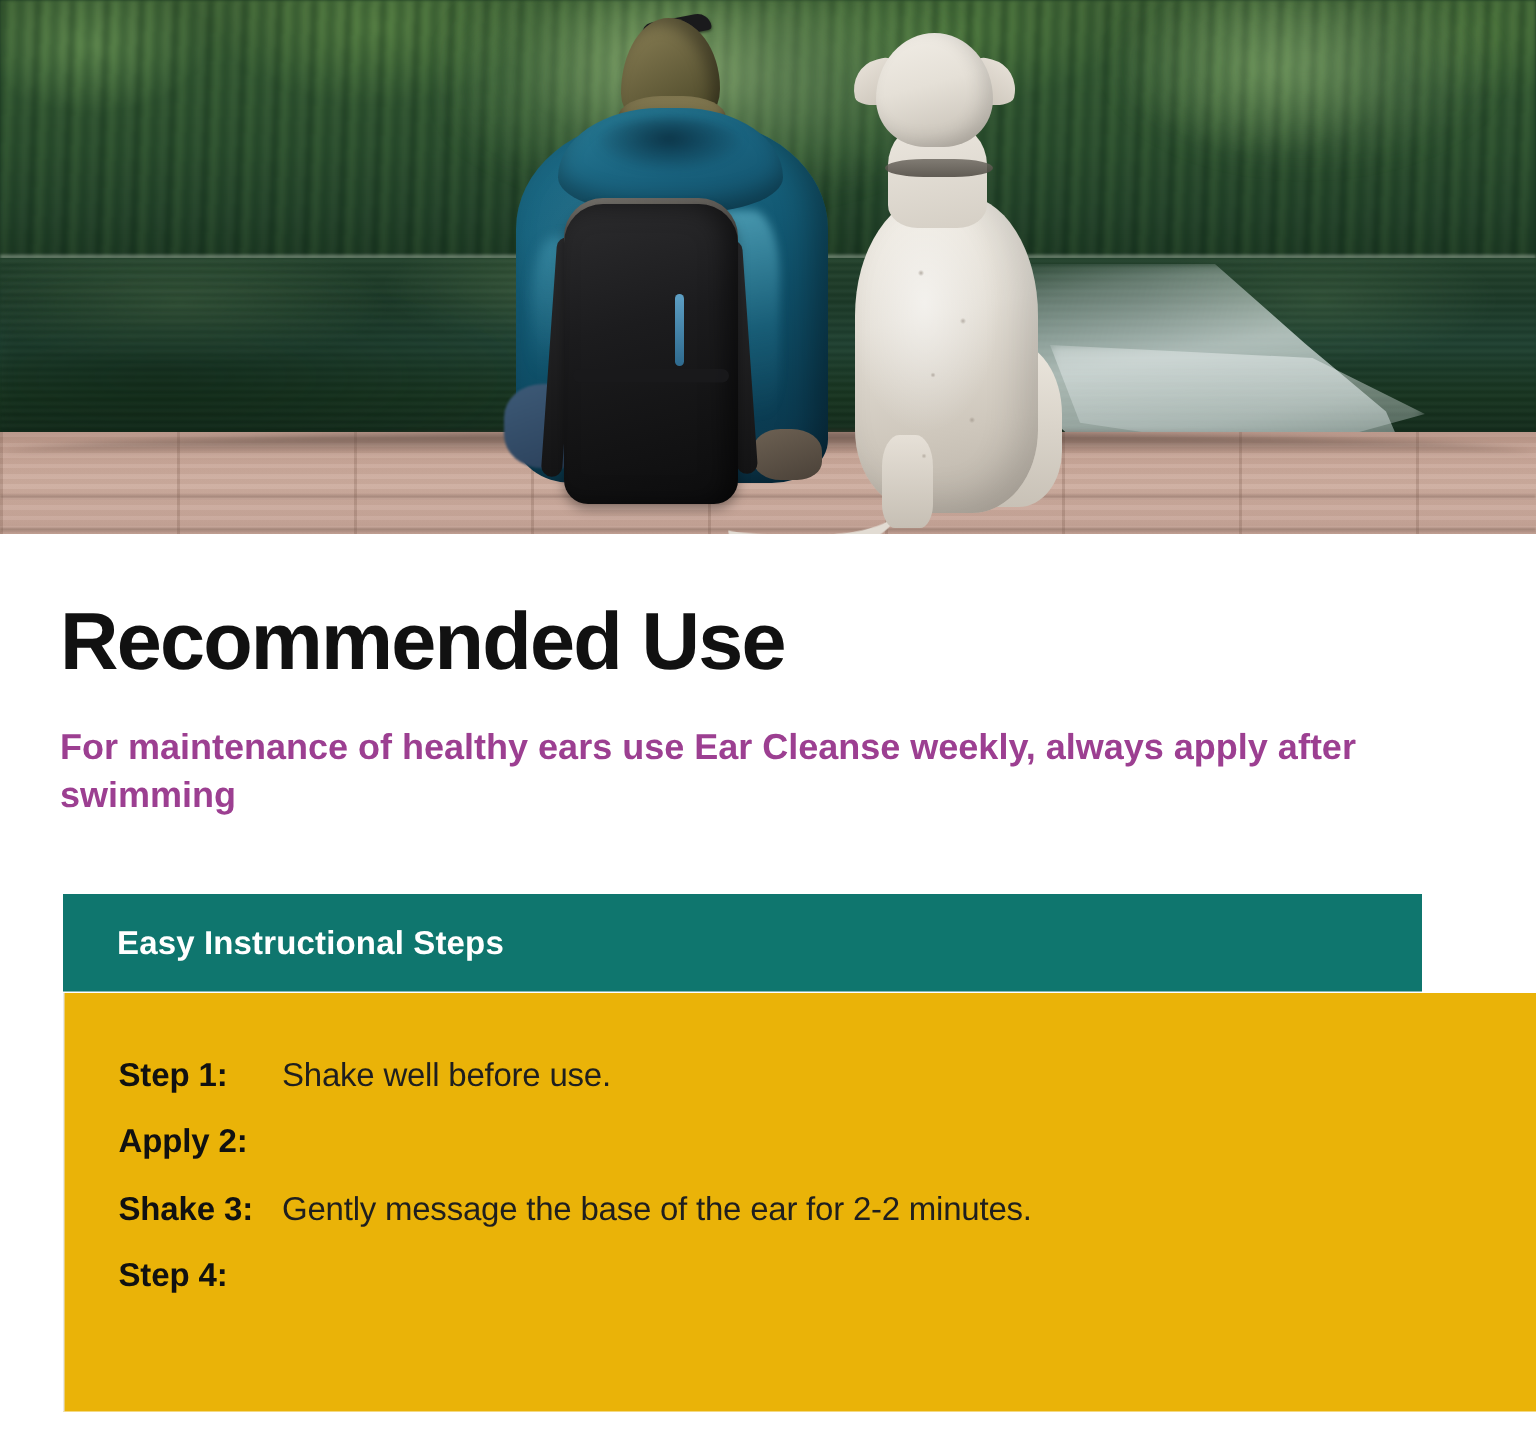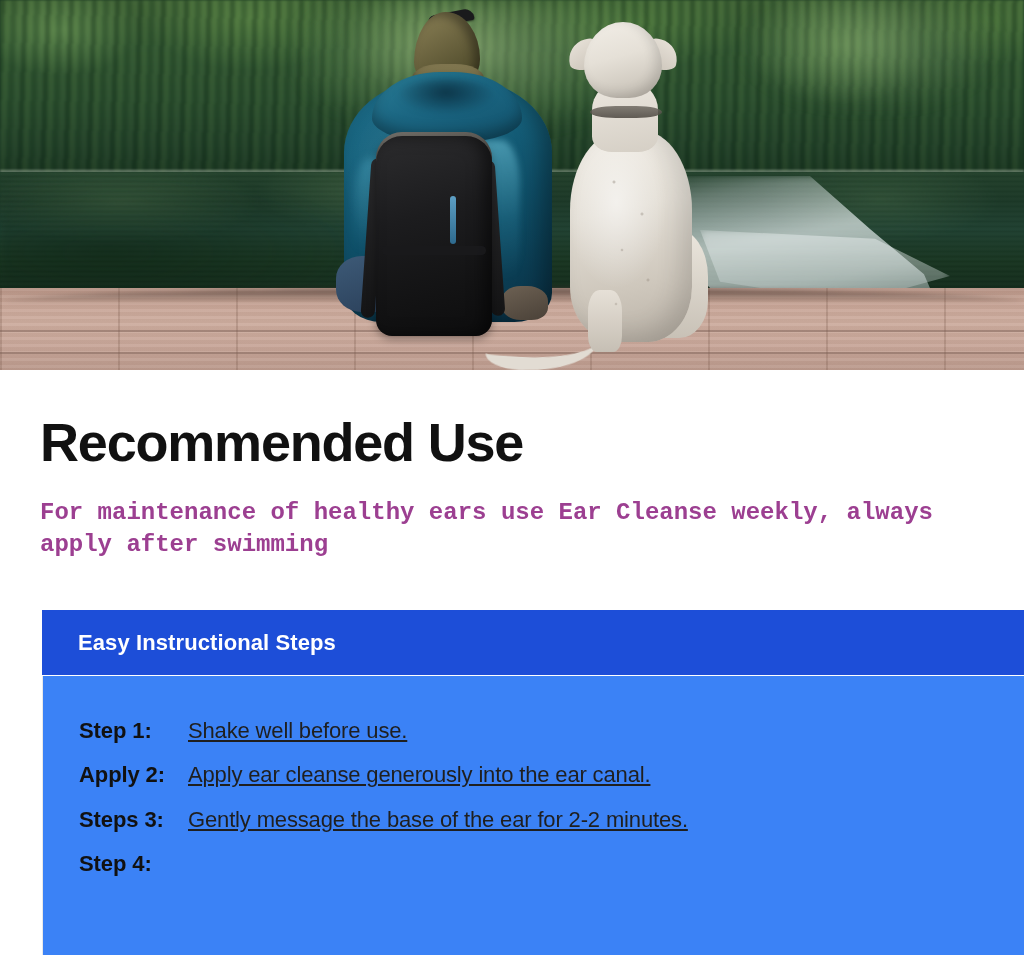--- a/index.html
+++ b/index.html
@@ -373,21 +373,21 @@
       radial-gradient(circle 3px at 12px 10px, rgba(120,108,96,.5), transparent 70%),
       radial-gradient(circle 3px at 40px 42px, rgba(120,108,96,.45), transparent 70%),
       radial-gradient(circle 2.5px at 20px 78px, rgba(120,108,96,.45), transparent 70%),
       radial-gradient(circle 3px at 46px 108px, rgba(120,108,96,.40), transparent 70%),
       radial-gradient(circle 2.5px at 14px 132px, rgba(120,108,96,.40), transparent 70%);
   }
 
   
   .content {
     position: absolute;
-    left: 0; top: 370px;
+    left: 0; top: 356px;
     width: 1024px;
     height: 590px;
     background: #ffffff;
   }
   .title {
     position: absolute;
     left: 40px; top: 45px;
     margin: 0;
     font-size: 54px;
     font-weight: 700;
@@ -398,52 +398,52 @@
   }
   .subtitle {
     position: absolute;
     left: 40px; top: 127px;
     width: 900px;
     margin: 0;
     font-size: 24px;
     font-weight: 700;
     line-height: 1.32;
     color: #9c3f91;
-    font-family: Liberation Mono, monospace;
+    font-family: Liberation Sans, sans-serif;
   }
 
   .steps-card {
     position: absolute;
     left: 42px; top: 240px;
     width: 982px;
     height: 345px;
   }
   .steps-header {
     position: absolute;
     left: 0; top: 0;
-    width: 982px; height: 65px;
-    background: #1d4ed8;
+    width: 906px; height: 65px;
+    background: #0f766e;
   }
   .steps-header-text {
     position: absolute;
     left: 36px; top: 0;
     height: 65px;
     display: flex;
     align-items: center;
     font-size: 22px;
     font-weight: 700;
     color: #ffffff;
     letter-spacing: .1px;
   }
   .steps-body {
     position: absolute;
     left: 0; top: 66px;
     width: 982px;
     height: 279px;
-    background: #3b82f6;
+    background: #eab308;
     border-left: 1px solid #e9e9e9;
   }
   .steps-list {
     position: absolute;
     left: 36px; top: 40px;
     width: 920px;
   }
   .step-row {
     display: flex;
     align-items: flex-start;
@@ -458,21 +458,20 @@
     width: 109px;
     font-weight: 700;
     color: #111111;
     letter-spacing: -.1px;
   }
   .step-text {
     flex: 1 1 auto;
     font-weight: 400;
     color: #1f1f1f;
     letter-spacing: -.15px;
-    text-decoration: underline;
   }
 </style>
 </head>
 <body>
 
 <div class="page">
 
   <div class="hero">
     <div class="hero-photo" aria-label="Person in teal jacket with backpack sitting on a wooden dock beside a white dog, looking out over a forest lake">
 
@@ -543,25 +542,24 @@
       <div class="steps-body">
         <div class="steps-list">
 
           <div class="step-row">
             <span class="step-label">Step 1:</span>
             <span class="step-text">Shake well before use.</span>
           </div>
 
           <div class="step-row">
             <span class="step-label">Apply 2:</span>
-            <span class="step-text">Apply ear cleanse generously into the ear canal.</span>
           </div>
 
           <div class="step-row">
-            <span class="step-label">Steps 3:</span>
+            <span class="step-label">Shake 3:</span>
             <span class="step-text">Gently message the base of the ear for 2-2 minutes.</span>
           </div>
 
           <div class="step-row">
             <span class="step-label">Step 4:</span>
           </div>
 
         </div>
       </div>
 

